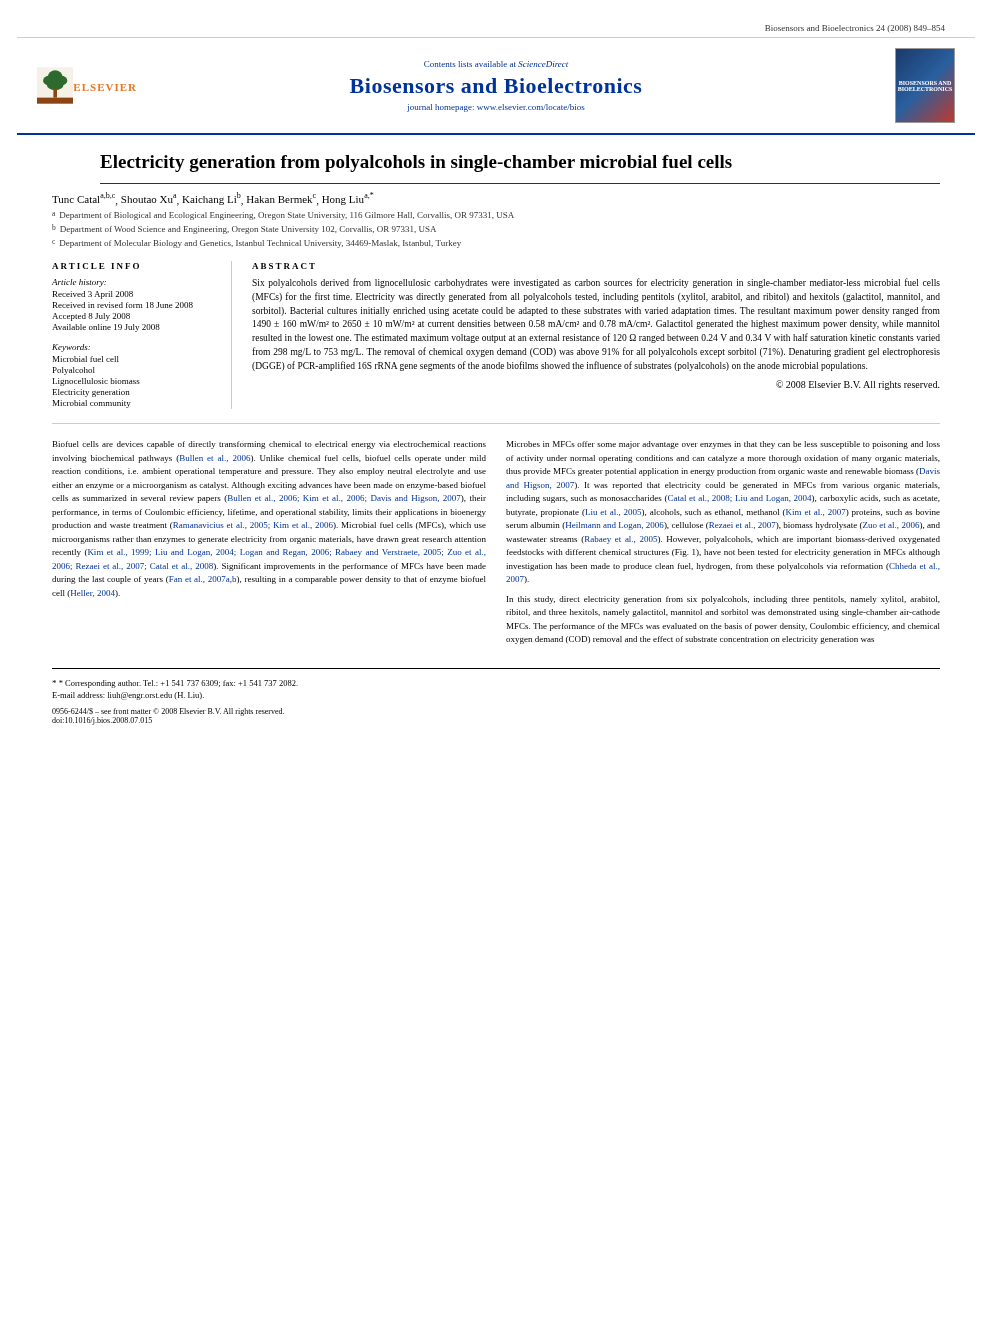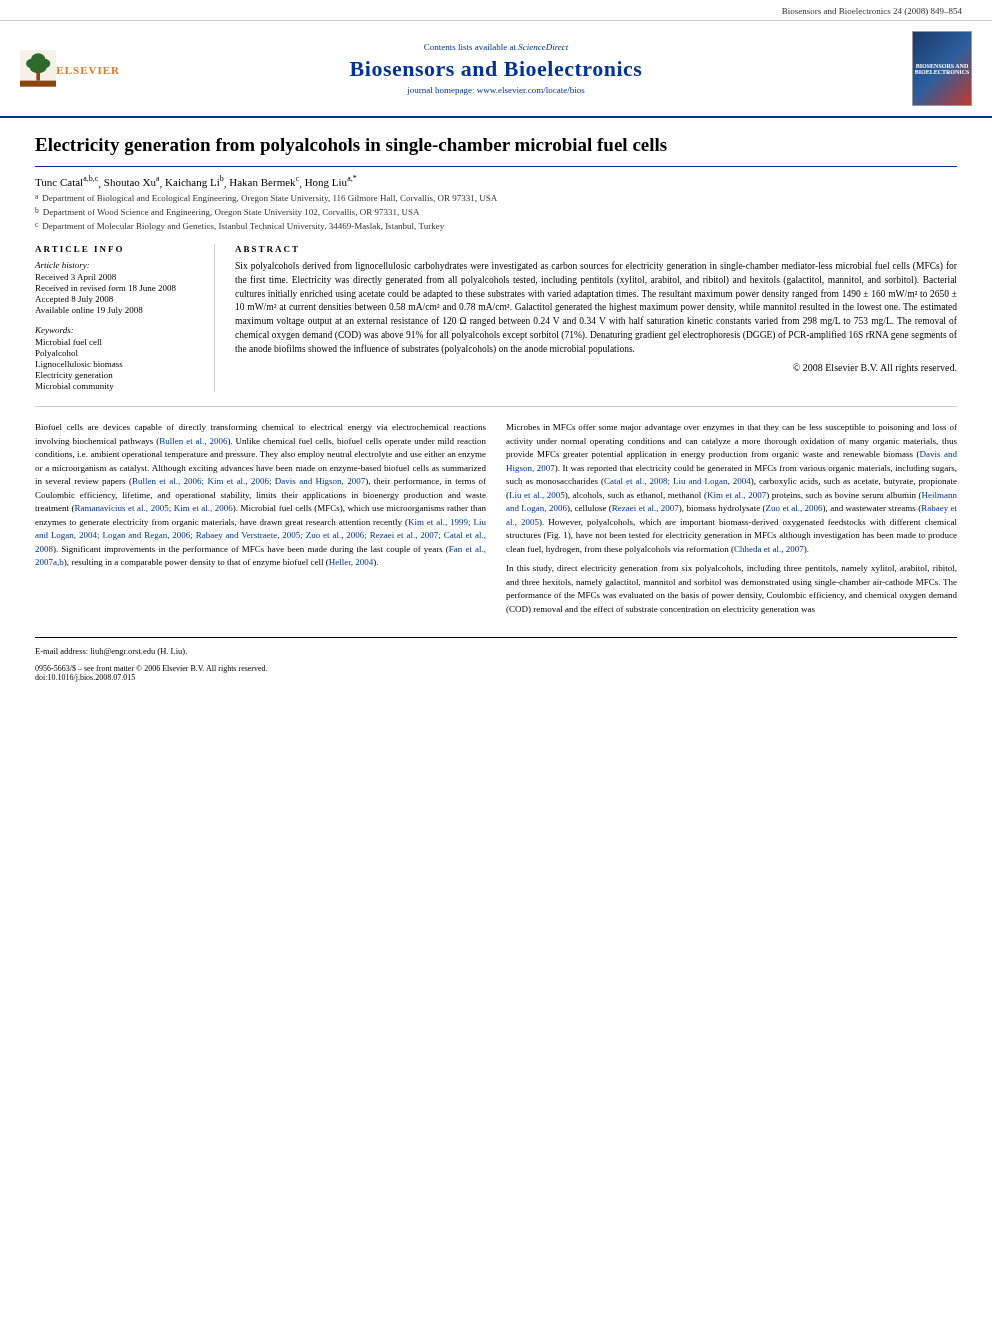--- a/index.html
+++ b/index.html
@@ -8,21 +8,21 @@
       font-family: 'Times New Roman', Times, serif;
       font-size: 10px;
       color: #000;
       width: 992px;
       min-height: 1323px;
     }
     .page {
       width: 992px;
       min-height: 1323px;
       background: #fff;
-      padding: 0;
+      padding: 17px;
     }
     
     .top-bar {
       text-align: right;
       font-size: 9px;
       color: #333;
       padding: 6px 30px 4px 30px;
       border-bottom: 1px solid #ccc;
     }
     
@@ -103,20 +103,21 @@
     }
     
     .article-title {
       font-size: 19px;
       font-weight: bold;
       color: #000;
       margin-bottom: 8px;
       line-height: 1.3;
       border-bottom: 1px solid #003399;
       padding-bottom: 8px;
+      margin-left: 48px;
     }
     
     .authors {
       font-size: 11px;
       color: #000;
       margin-bottom: 4px;
     }
     .sup {
       font-size: 8px;
       vertical-align: super;
@@ -370,23 +371,26 @@
         <div class="body-text">Biofuel cells are devices capable of directly transforming chemical to electrical energy via electrochemical reactions involving biochemical pathways (<span class="inline-ref">Bullen et al., 2006</span>). Unlike chemical fuel cells, biofuel cells operate under mild reaction conditions, i.e. ambient operational temperature and pressure. They also employ neutral electrolyte and use either an enzyme or a microorganism as catalyst. Although exciting advances have been made on enzyme-based biofuel cells as summarized in several review papers (<span class="inline-ref">Bullen et al., 2006; Kim et al., 2006; Davis and Higson, 2007</span>), their performance, in terms of Coulombic efficiency, lifetime, and operational stability, limits their applications in bioenergy production and waste treatment (<span class="inline-ref">Ramanavicius et al., 2005; Kim et al., 2006</span>). Microbial fuel cells (MFCs), which use microorganisms rather than enzymes to generate electricity from organic materials, have drawn great research attention recently (<span class="inline-ref">Kim et al., 1999; Liu and Logan, 2004; Logan and Regan, 2006; Rabaey and Verstraete, 2005; Zuo et al., 2006; Rezaei et al., 2007; Catal et al., 2008</span>). Significant improvements in the performance of MFCs have been made during the last couple of years (<span class="inline-ref">Fan et al., 2007a,b</span>), resulting in a comparable power density to that of enzyme biofuel cell (<span class="inline-ref">Heller, 2004</span>).</div>
       </div>
       <div class="body-right">
         <div class="body-text">Microbes in MFCs offer some major advantage over enzymes in that they can be less susceptible to poisoning and loss of activity under normal operating conditions and can catalyze a more thorough oxidation of many organic materials, thus provide MFCs greater potential application in energy production from organic waste and renewable biomass (<span class="inline-ref">Davis and Higson, 2007</span>). It was reported that electricity could be generated in MFCs from various organic materials, including sugars, such as monosaccharides (<span class="inline-ref">Catal et al., 2008; Liu and Logan, 2004</span>), carboxylic acids, such as acetate, butyrate, propionate (<span class="inline-ref">Liu et al., 2005</span>), alcohols, such as ethanol, methanol (<span class="inline-ref">Kim et al., 2007</span>) proteins, such as bovine serum albumin (<span class="inline-ref">Heilmann and Logan, 2006</span>), cellulose (<span class="inline-ref">Rezaei et al., 2007</span>), biomass hydrolysate (<span class="inline-ref">Zuo et al., 2006</span>), and wastewater streams (<span class="inline-ref">Rabaey et al., 2005</span>). However, polyalcohols, which are important biomass-derived oxygenated feedstocks with different chemical structures (Fig. 1), have not been tested for electricity generation in MFCs although investigation has been made to produce clean fuel, hydrogen, from these polyalcohols via reformation (<span class="inline-ref">Chheda et al., 2007</span>).</div>
         <div class="body-text">In this study, direct electricity generation from six polyalcohols, including three pentitols, namely xylitol, arabitol, ribitol, and three hexitols, namely galactitol, mannitol and sorbitol was demonstrated using single-chamber air-cathode MFCs. The performance of the MFCs was evaluated on the basis of power density, Coulombic efficiency, and chemical oxygen demand (COD) removal and the effect of substrate concentration on electricity generation was</div>
       </div>
     </div>
 
     <div class="footer-area">
       <div class="footer-note">
+        <div>
+          <span class="footer-star">*</span> <span>* Corresponding author. Tel.: +1 541 737 6309; fax: +1 541 737 2082.</span>
+        </div>
         <div>E-mail address: liuh@engr.orst.edu (H. Liu).</div>
       </div>
       <div class="bottom-bar">
         <div>
-          <div class="issn-line">0956-5663/$ – see front matter © 2006 Elsevier B.V. All rights reserved.</div>
+          <div class="issn-line">0956-6244/$ – see front matter © 2008 Elsevier B.V. All rights reserved.</div>
           <div class="doi-line">doi:10.1016/j.bios.2008.07.015</div>
         </div>
       </div>
     </div>
   </div>
 </div>
 
 </body></html>

